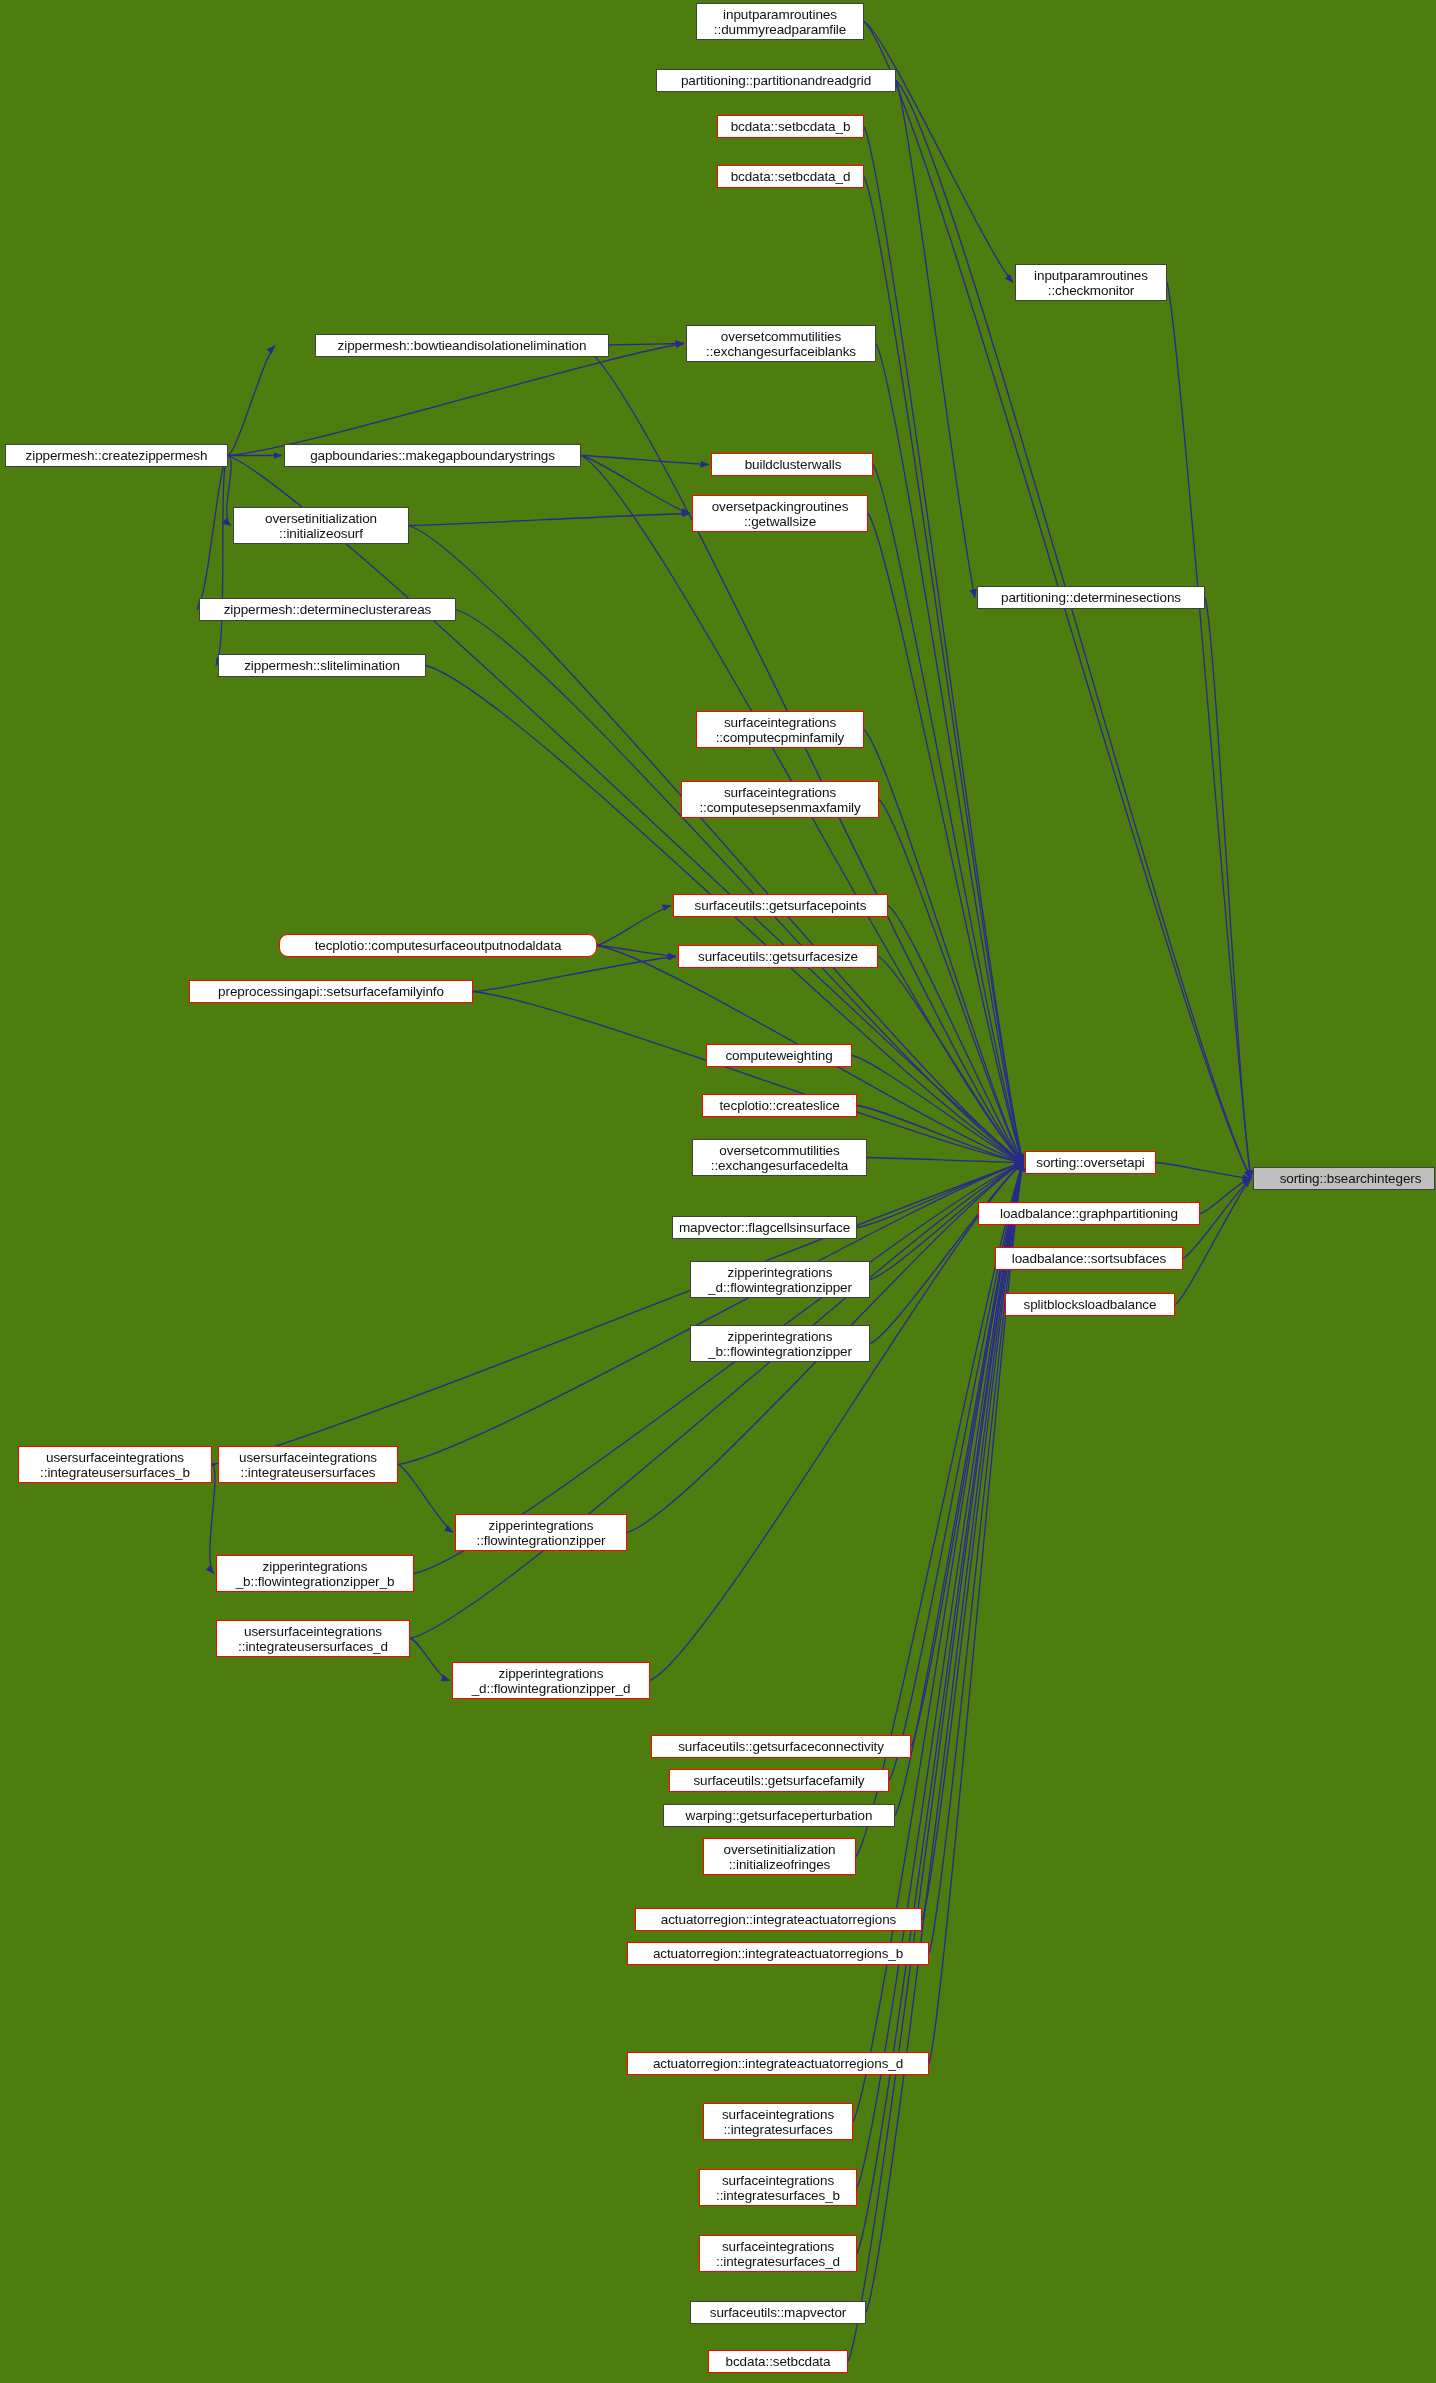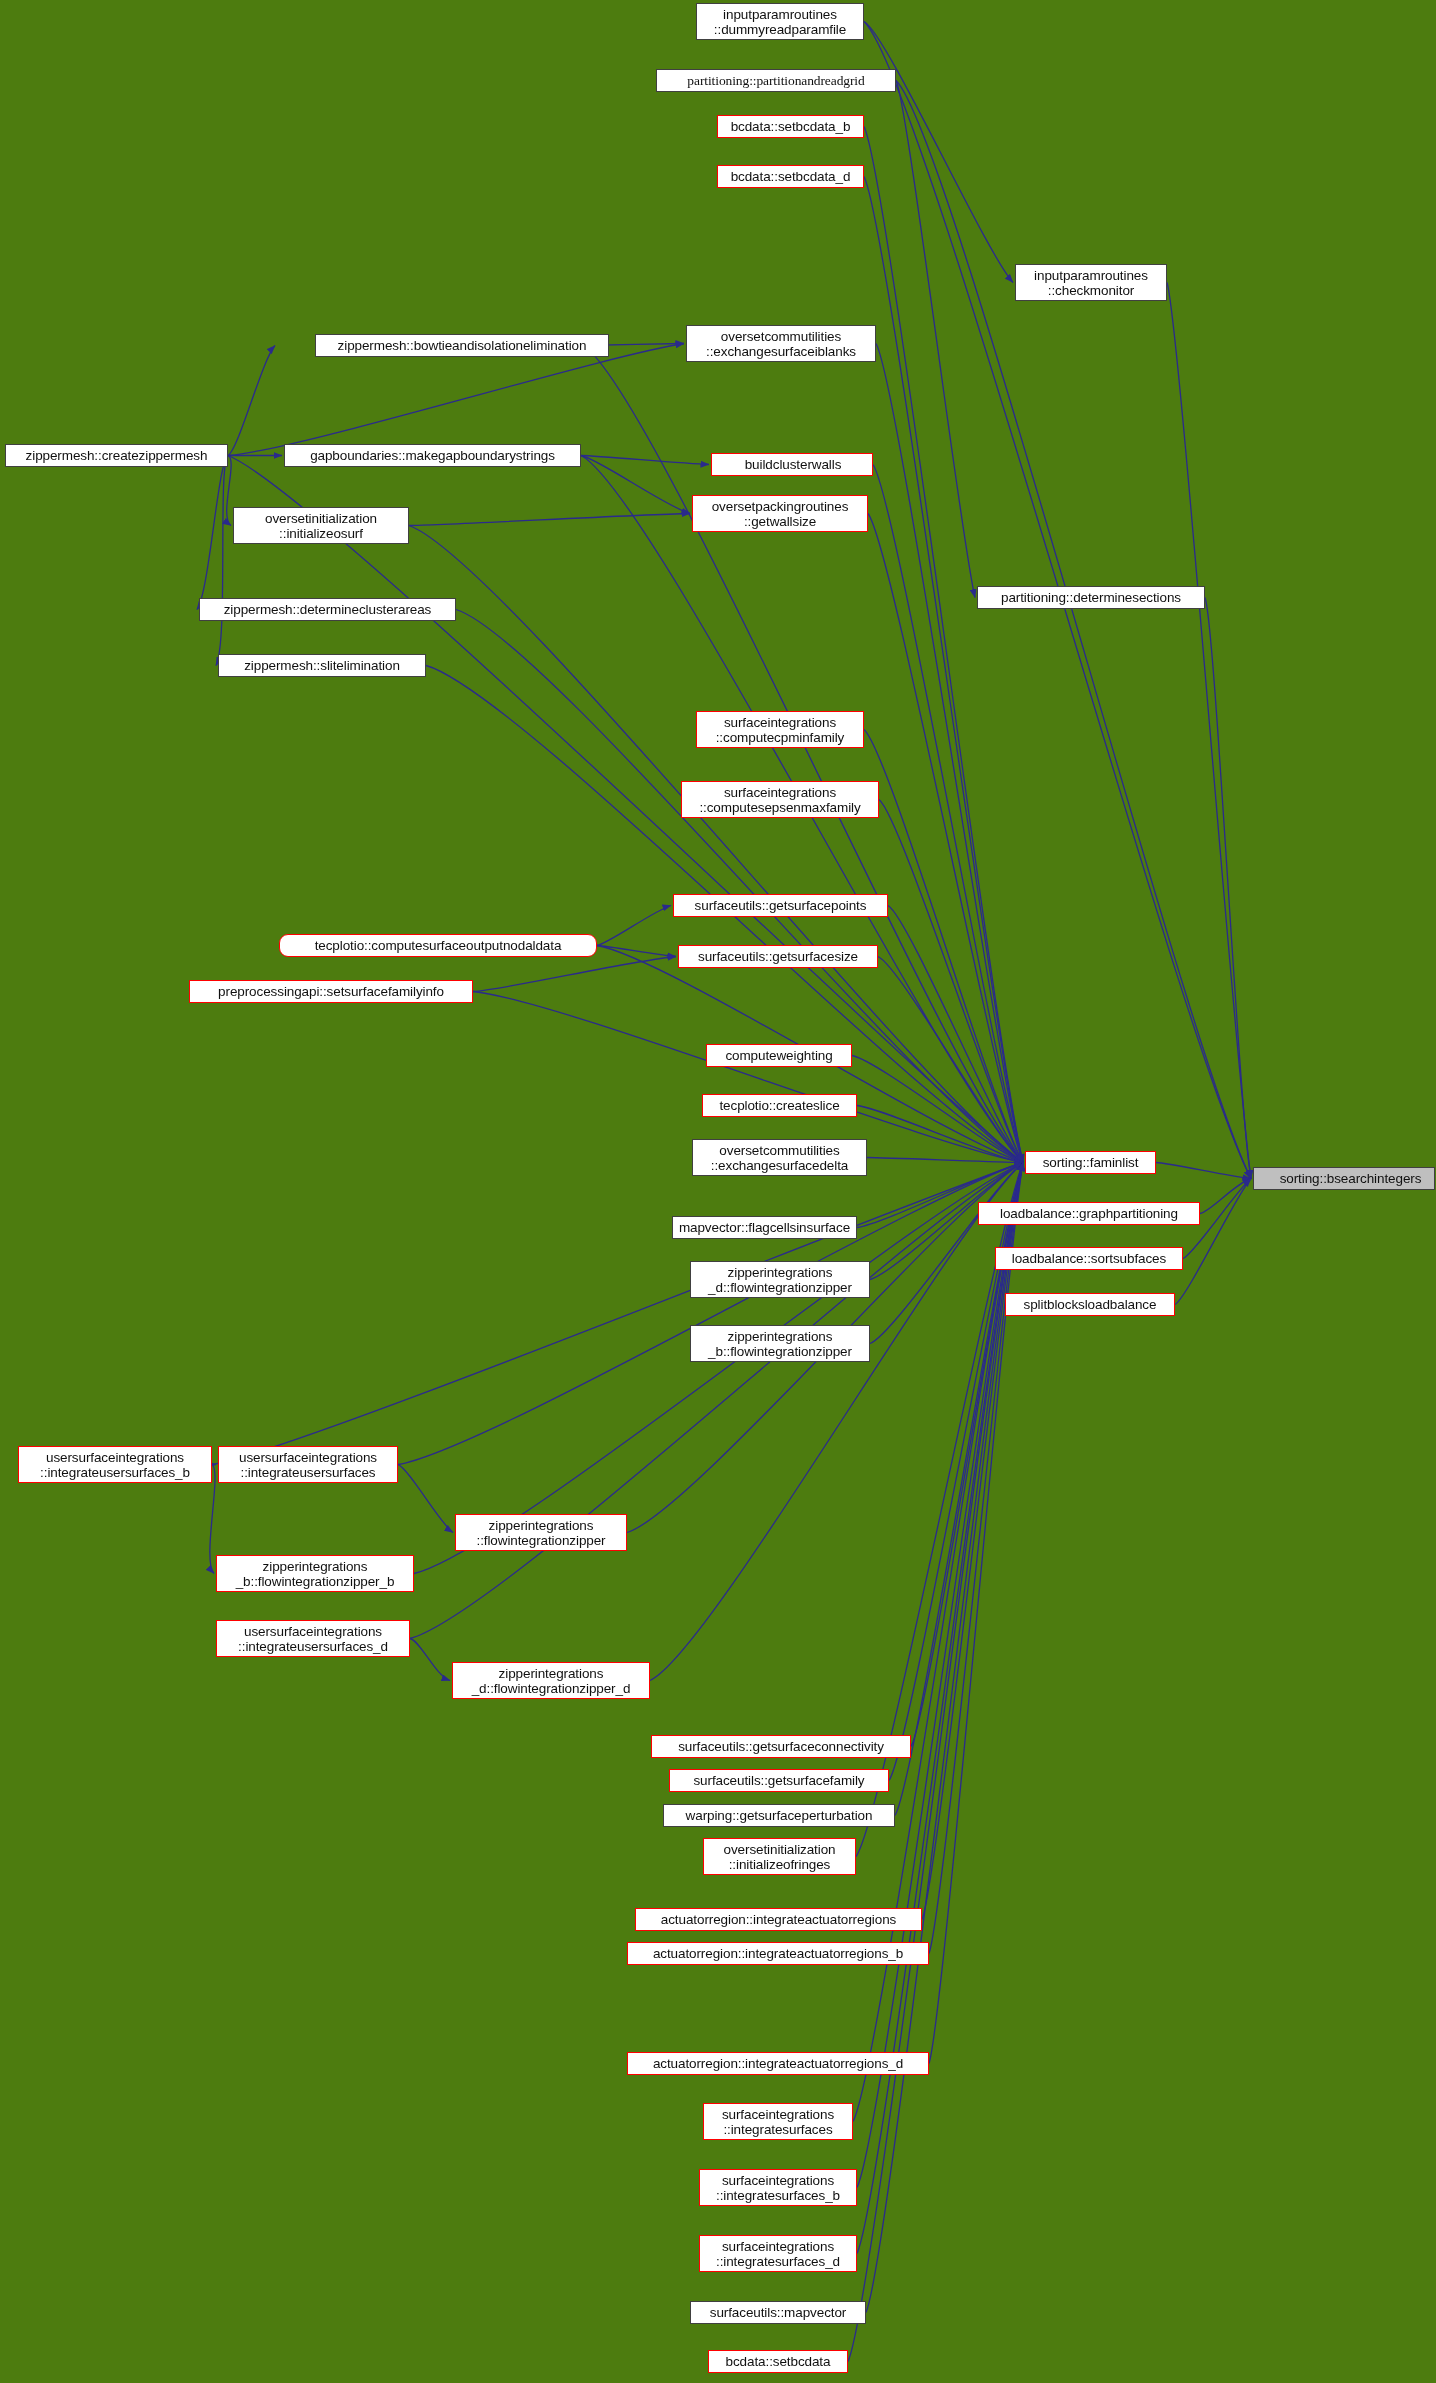--- a/index.html
+++ b/index.html
@@ -125,21 +125,21 @@
         <path d="M 853 2121.5 C 879.775 2073.55, 990.87 1277.58, 1023 1162.5" fill="none" stroke="#2a2a8c" stroke-width="1.3" marker-end="url(#arrowhead)"></path>
         <path d="M 857 2187.5 C 883.145 2136.25, 991.626 1285.5, 1023 1162.5" fill="none" stroke="#2a2a8c" stroke-width="1.3" marker-end="url(#arrowhead)"></path>
         <path d="M 857 2253.5 C 883.145 2198.95, 991.626 1293.42, 1023 1162.5" fill="none" stroke="#2a2a8c" stroke-width="1.3" marker-end="url(#arrowhead)"></path>
         <path d="M 866 2312.5 C 890.7275 2255, 993.327 1300.5, 1023 1162.5" fill="none" stroke="#2a2a8c" stroke-width="1.3" marker-end="url(#arrowhead)"></path>
         <path d="M 848 2361.5 C 875.5625 2301.55, 989.925 1306.38, 1023 1162.5" fill="none" stroke="#2a2a8c" stroke-width="1.3" marker-end="url(#arrowhead)"></path>
       </g>
   </svg>
   <div id="nodes-layer">
       <div class="node" style="left: 696px; top: 3px; width: 168px; height: 37px;">inputparamroutines
 ::dummyreadparamfile</div>
-      <div class="node" style="left: 656px; top: 69px; width: 240px; height: 23px; font-family: Liberation Serif, serif;">partitioning::partitionandreadgrid</div>
+      <div class="node" style="left: 656px; top: 69px; width: 240px; height: 23px;">partitioning::partitionandreadgrid</div>
       <div class="node red" style="left: 717px; top: 115px; width: 147px; height: 23px;">bcdata::setbcdata_b</div>
       <div class="node red" style="left: 717px; top: 165px; width: 147px; height: 23px;">bcdata::setbcdata_d</div>
       <div class="node" style="left: 1015px; top: 264px; width: 152px; height: 37px;">inputparamroutines
 ::checkmonitor</div>
       <div class="node" style="left: 277px; top: 334px; width: 294px; height: 23px; margin-left: 38px;">zippermesh::bowtieandisolationelimination</div>
       <div class="node" style="left: 686px; top: 325px; width: 190px; height: 37px;">oversetcommutilities
 ::exchangesurfaceiblanks</div>
       <div class="node" style="left: 5px; top: 444px; width: 223px; height: 23px;">zippermesh::createzippermesh</div>
       <div class="node" style="left: 284px; top: 444px; width: 297px; height: 23px;">gapboundaries::makegapboundarystrings</div>
       <div class="node red" style="left: 711px; top: 453px; width: 162px; height: 23px; padding-left: 7px;">buildclusterwalls</div>
@@ -156,21 +156,21 @@
 ::computesepsenmaxfamily</div>
       <div class="node red" style="left: 279px; top: 934px; width: 318px; height: 23px; border-radius: 9px;">tecplotio::computesurfaceoutputnodaldata</div>
       <div class="node red" style="left: 673px; top: 894px; width: 215px; height: 23px;">surfaceutils::getsurfacepoints</div>
       <div class="node red" style="left: 678px; top: 945px; width: 200px; height: 23px;">surfaceutils::getsurfacesize</div>
       <div class="node red" style="left: 189px; top: 980px; width: 284px; height: 23px;">preprocessingapi::setsurfacefamilyinfo</div>
       <div class="node red" style="left: 706px; top: 1044px; width: 146px; height: 23px;">computeweighting</div>
       <div class="node red" style="left: 702px; top: 1094px; width: 155px; height: 23px;">tecplotio::createslice</div>
       <div class="node" style="left: 692px; top: 1139px; width: 175px; height: 37px;">oversetcommutilities
 ::exchangesurfacedelta</div>
       <div class="node" style="left: 672px; top: 1216px; width: 185px; height: 23px;">mapvector::flagcellsinsurface</div>
-      <div class="node red" style="left: 1025px; top: 1151px; width: 131px; height: 23px;">sorting::faminlist</div>
+      <div class="node red" style="left: 1025px; top: 1151px; width: 131px; height: 23px;">sorting::oversetapi</div>
       <div class="node focus" style="left: 1253px; top: 1167px; width: 182px; height: 23px; padding-left: 18px;">sorting::bsearchintegers</div>
       <div class="node red" style="left: 978px; top: 1202px; width: 222px; height: 23px;">loadbalance::graphpartitioning</div>
       <div class="node" style="left: 690px; top: 1261px; width: 180px; height: 37px;">zipperintegrations
 _d::flowintegrationzipper</div>
       <div class="node red" style="left: 995px; top: 1247px; width: 188px; height: 23px;">loadbalance::sortsubfaces</div>
       <div class="node" style="left: 690px; top: 1325px; width: 180px; height: 37px;">zipperintegrations
 _b::flowintegrationzipper</div>
       <div class="node red" style="left: 1005px; top: 1293px; width: 170px; height: 23px;">splitblocksloadbalance</div>
       <div class="node red" style="left: 18px; top: 1446px; width: 194px; height: 37px;">usersurfaceintegrations
 ::integrateusersurfaces_b</div>

